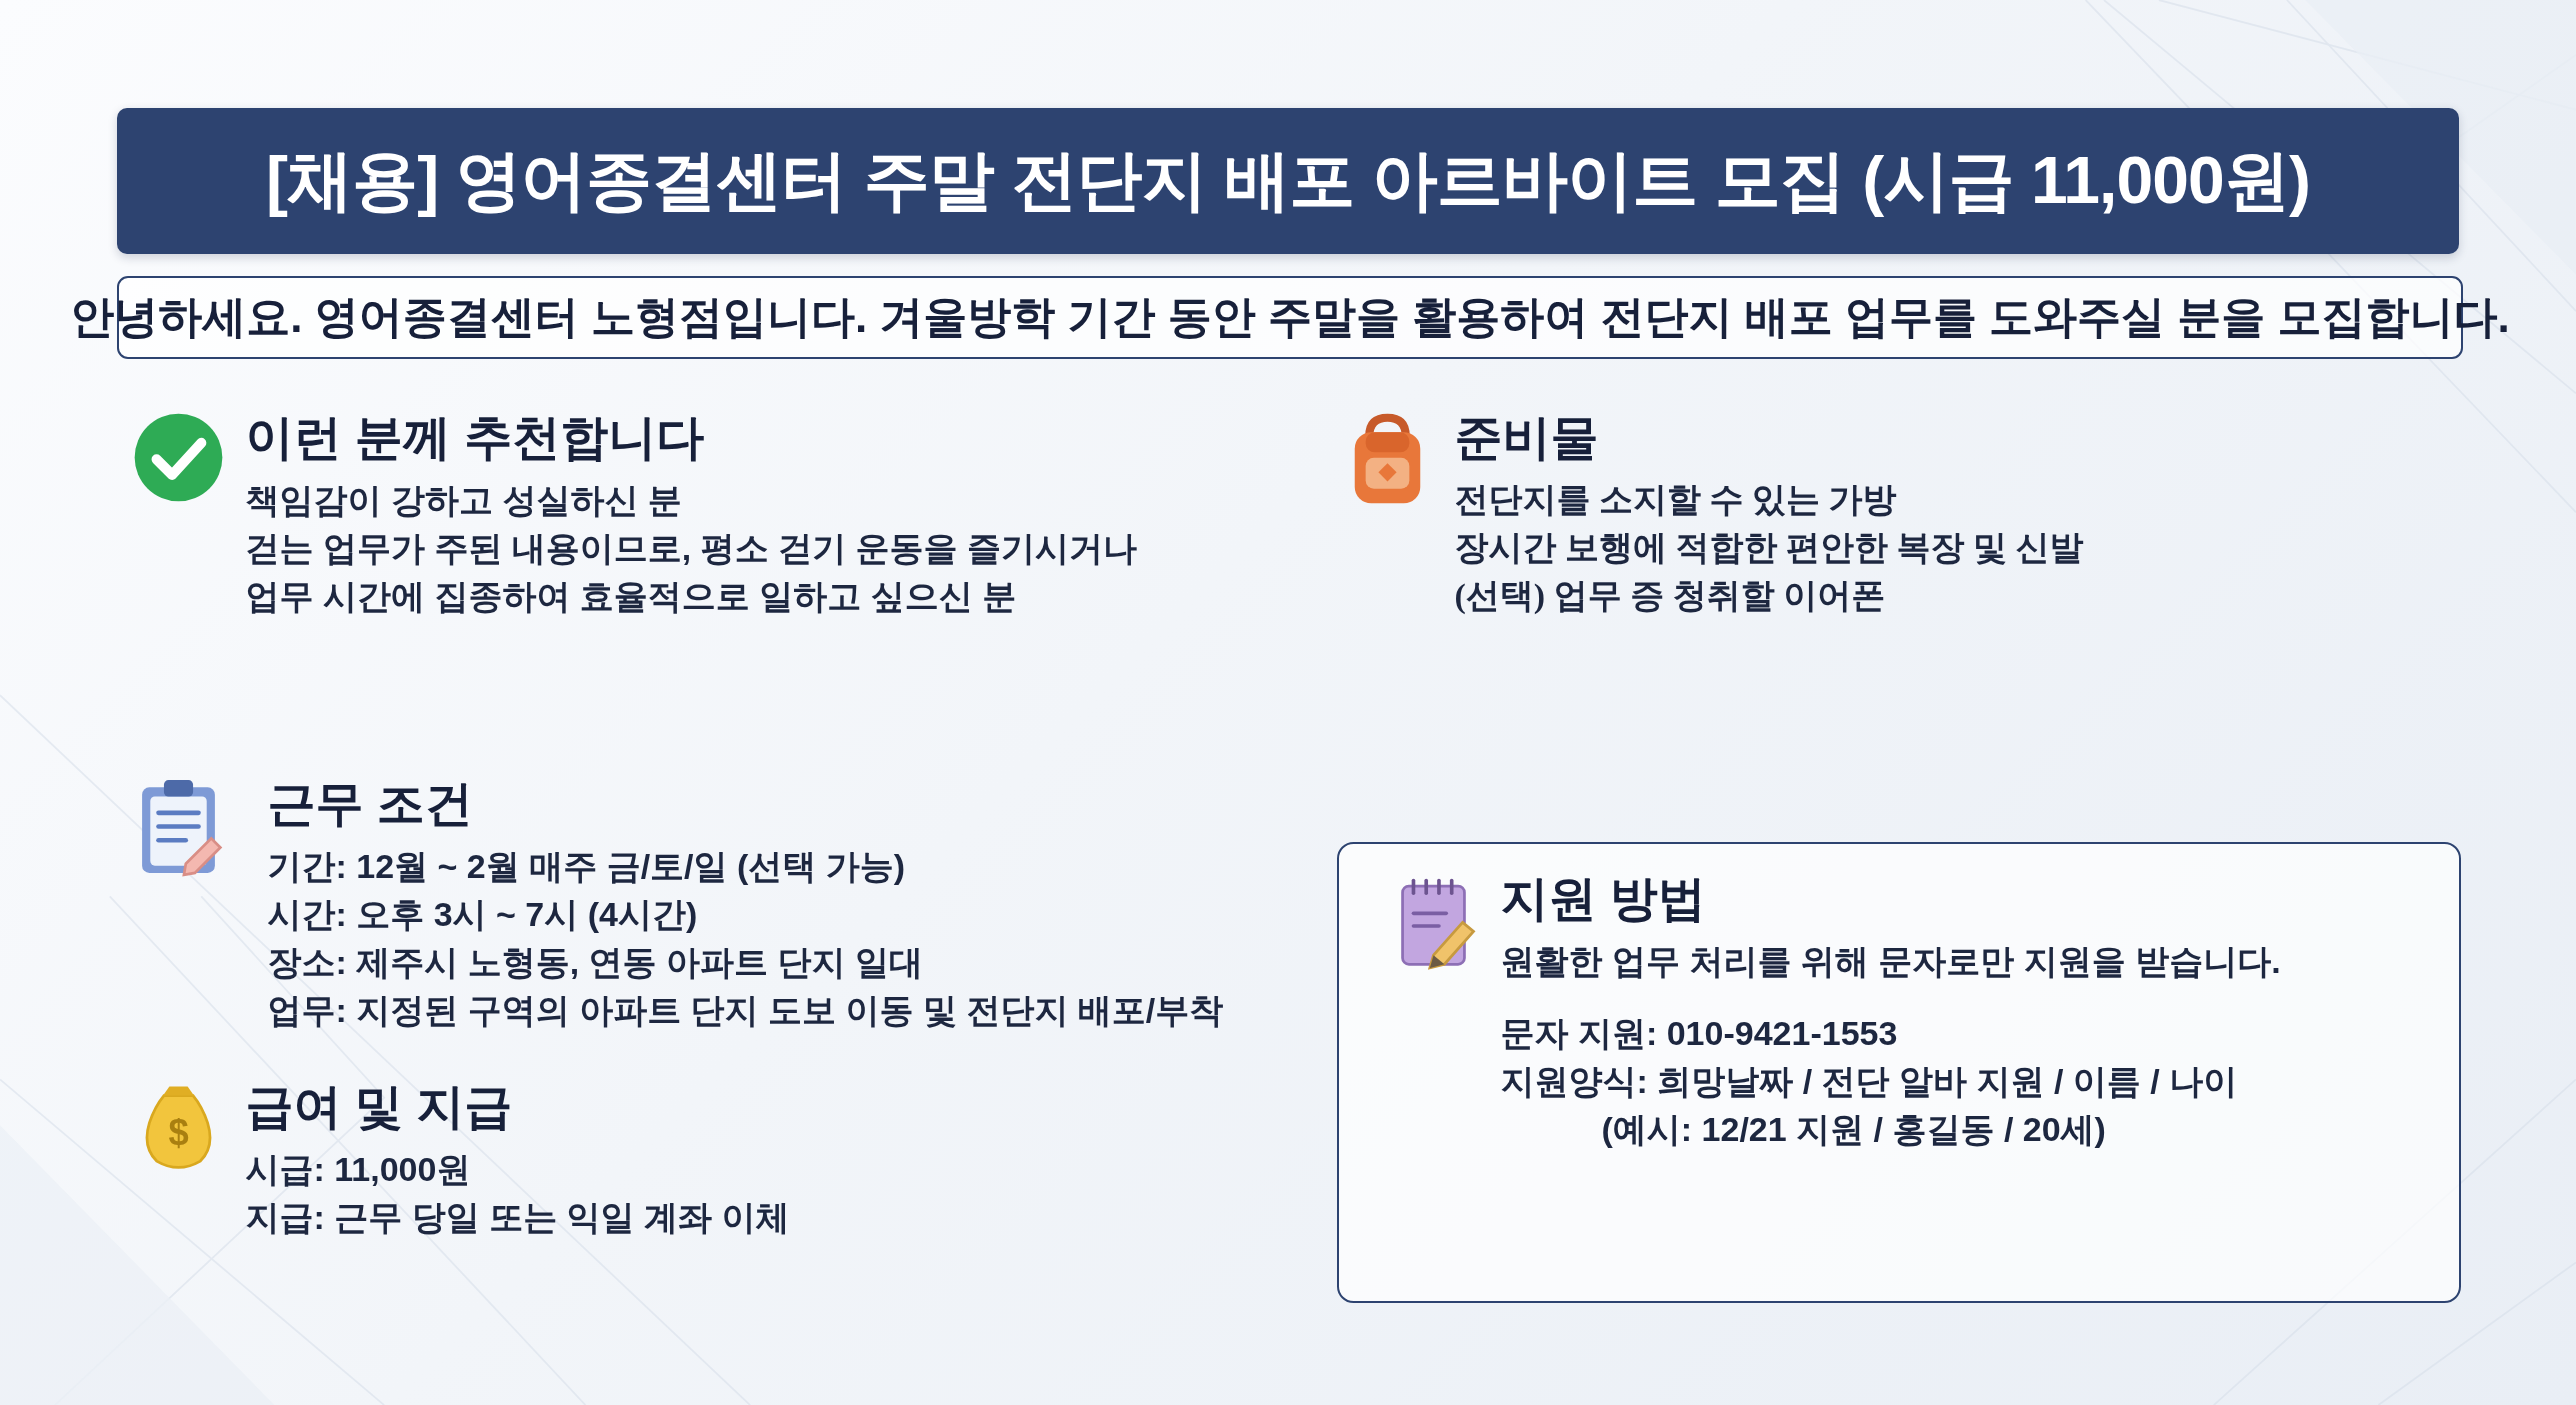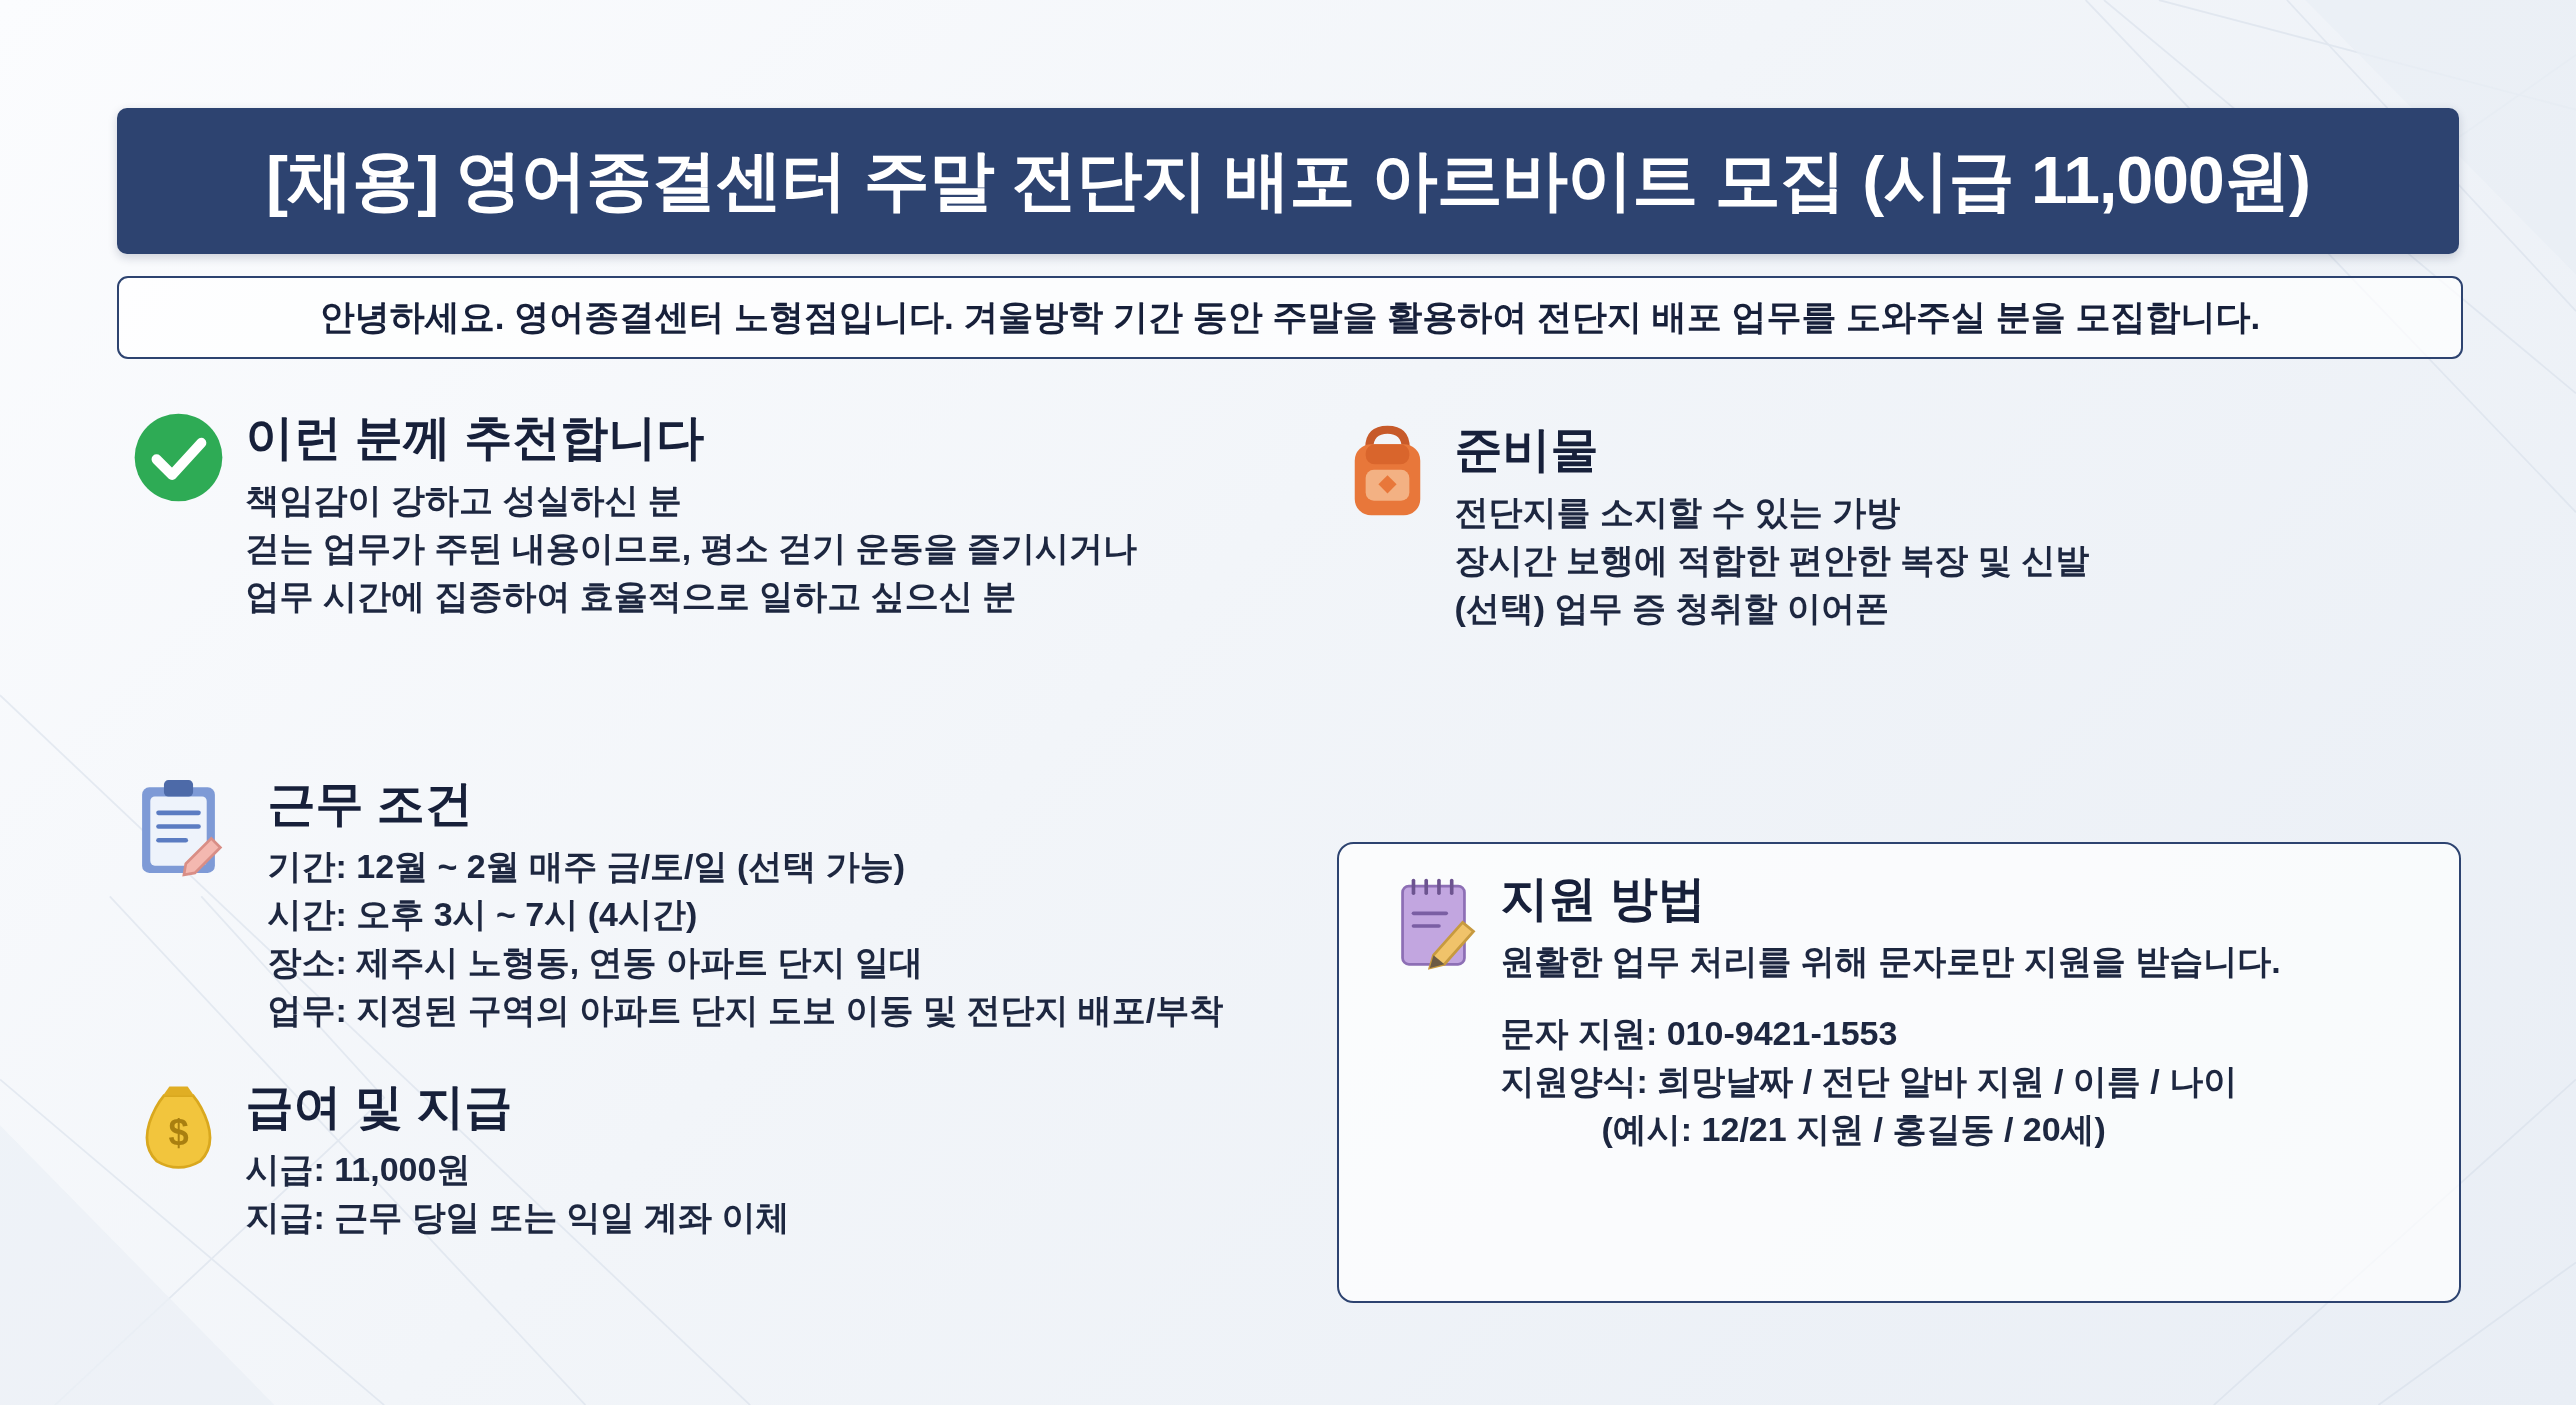--- a/index.html
+++ b/index.html
@@ -65,21 +65,21 @@
     width: 2342px;
     height: 79px;
     border: 2.7px solid #2d4370;
     border-radius: 11px;
     background: rgba(255,255,255,.72);
     display: flex;
     align-items: center;
     justify-content: center;
   }
   #subtitle-text {
-    font-size: 35px;
+    font-size: 44px;
     font-weight: bold;
     color: #17203a;
     white-space: nowrap;
   }
 
   
   .section {
     position: absolute;
     display: flex;
     align-items: flex-start;
@@ -109,21 +109,21 @@
     line-height: 1.42;
     white-space: nowrap;
   }
   .sec-line.spacer { height: 24px; }
   .sec-line.indent { padding-left: 101px; }
 
   
   #sec-recommend { left: 128px; top: 410px; justify-content: flex-end; }
   #sec-conditions { left: 128px; top: 776px; gap: 22px; }
   #sec-pay { left: 128px; top: 1079px; }
-  #sec-supplies { left: 1337px; top: 422px; }
+  #sec-supplies { left: 1337px; top: 410px; font-family: Liberation Serif, serif; }
 
   
   #apply-card {
     position: absolute;
     left: 1337px;
     top: 842px;
     width: 1120px;
     height: 457px;
     border: 2.7px solid #2d4370;
     border-radius: 16.5px;

